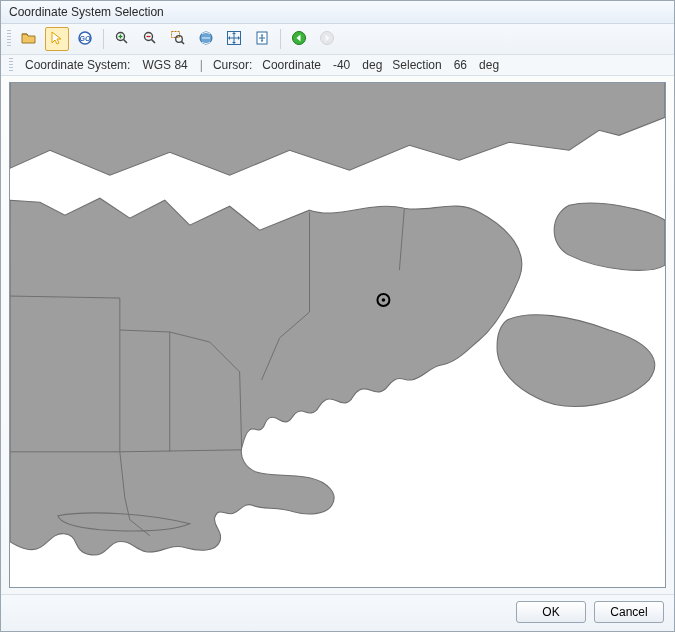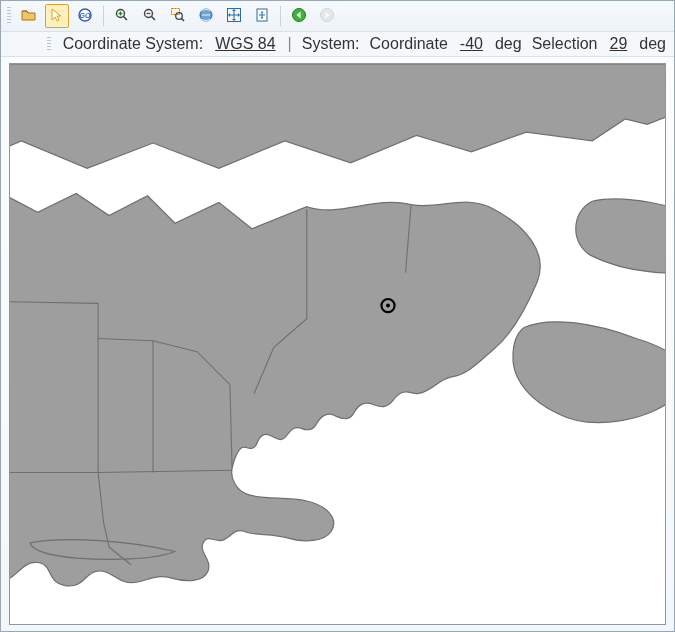--- a/index.html
+++ b/index.html
@@ -69,40 +69,38 @@
     width: 1px;
     height: 20px;
     margin: 0 2px;
     background: #c9d3dd;
   }
   .statusbar {
     display: flex;
     align-items: center;
     gap: 10px;
     padding: 3px 8px;
-    font-size: 16px;
+    font-size: 12px;
     color: #333;
     background: #f5f8fb;
     border-bottom: 1px solid #d8e0e8;
-    justify-content: flex-end;
   }
   .sb-grip {
     width: 4px;
     height: 14px;
     margin-right: 2px;
     background: repeating-linear-gradient(
       to bottom, #b8c4d0 0 1px, transparent 1px 3px
     );
   }
   .sb-sep {
     color: #888;
   }
   .sb-val {
     margin: 0 2px;
-    text-decoration: underline;
   }
   .map-area {
     flex: 1 1 auto;
     margin: 6px 8px;
     border: 1px solid #8a97a5;
     background: #ffffff;
     position: relative;
     overflow: hidden;
   }
   .map-area svg {
@@ -128,20 +126,23 @@
     border-radius: 3px;
     background: linear-gradient(#ffffff, #e9eef4);
     cursor: pointer;
   }
 </style>
 </head>
 <body>
 
 <div class="window">
 
+  <div class="titlebar">
+    <span>Coordinate System Selection</span>
+  </div>
 
   <div class="toolbar">
     <div class="tb-grip"></div>
 
     <div class="tb-btn" title="Open">
       <span>
         <svg width="16" height="16" viewBox="0 0 16 16">
           <path d="M1 4 h5 l1 2 h7 v7 H1 Z" fill="#f2c562" stroke="#9b7b2a"></path>
           <path d="M1 4 h5 l1 2" fill="none" stroke="#9b7b2a"></path>
         </svg>
@@ -246,26 +247,26 @@
         </svg>
       </span>
     </div>
   </div>
 
   <div class="statusbar">
     <div class="sb-grip"></div>
     <span>Coordinate System:</span>
     <span class="sb-val">WGS 84</span>
     <span class="sb-sep">|</span>
-    <span>System:</span>
+    <span>Cursor:</span>
     <span>Coordinate</span>
     <span class="sb-val">-40</span>
     <span>deg</span>
     <span>Selection</span>
-    <span class="sb-val">29</span>
+    <span class="sb-val">66</span>
     <span>deg</span>
   </div>
 
   <div class="map-area">
     <svg viewBox="0 0 656 510" preserveAspectRatio="xMidYMid slice">
 
       <rect x="0" y="0" width="656" height="510" fill="#ffffff"></rect>
 
       <path d="M0 0 H656 V37
                L610 55 590 50 560 70 500 62 450 80 400 65 340 90 280 70 220 95 160 72 100 95 40 70 0 88 Z" fill="#9e9e9e" stroke="#6f6f6f" stroke-width="1.1"></path>
@@ -330,14 +331,18 @@
         <path d="M395 128 L390 190"></path>
       </g>
 
       <g>
         <circle cx="374" cy="220" r="6" fill="none" stroke="#000" stroke-width="2"></circle>
         <circle cx="374" cy="220" r="1.8" fill="#000"></circle>
       </g>
     </svg>
   </div>
 
+  <div class="footer">
+    <button class="btn">OK</button>
+    <button class="btn">Cancel</button>
+  </div>
 
 </div>
 
 </body></html>

